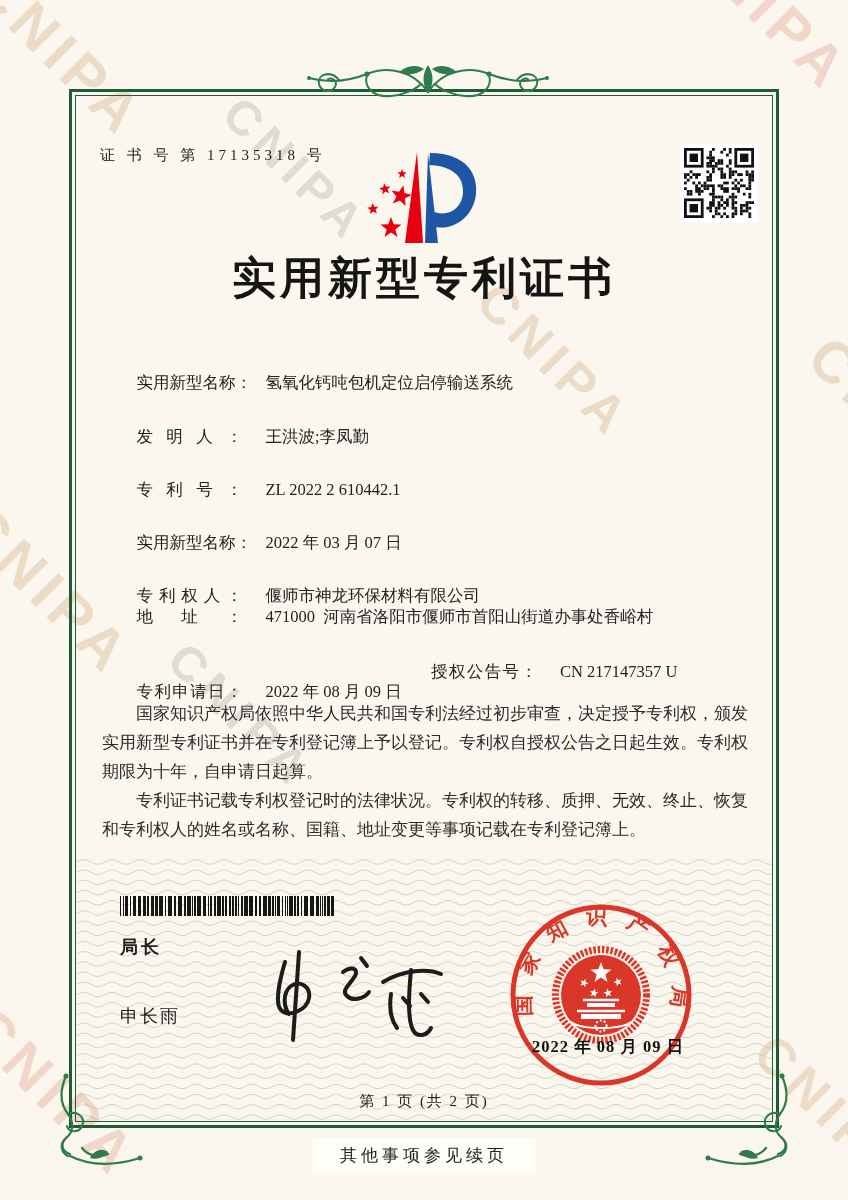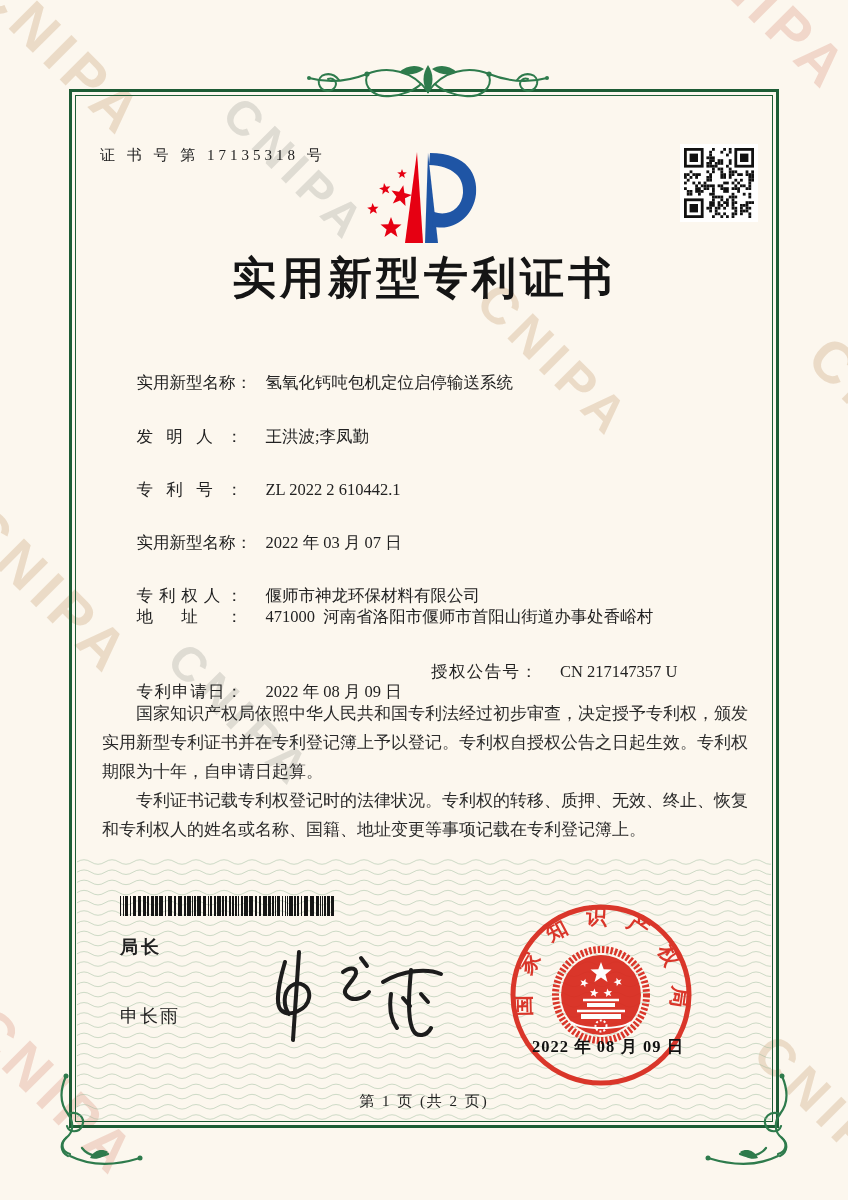--- a/index.html
+++ b/index.html
@@ -491,14 +491,17 @@
         <path d="M72 116 L120 116" stroke-width="2.5" fill="none"></path>
         <rect x="76" y="119" width="40" height="5" stroke="none"></rect>
         <circle cx="96" cy="131" r="5.5" fill="none" stroke-width="2" stroke-dasharray="2 2"></circle>
         <path d="M66 127 C76 135 116 135 126 127" fill="none" stroke-width="2"></path>
       </g>
     </g>
   </svg>
   <div class="sealdate">2022 年 08 月 09 日</div>
 
   <div class="pagenum">第 1 页 (共 2 页)</div>
+  <div class="contnote">
+    <span>其他事项参见续页</span>
+  </div>
 
 </div>
 
 </body></html>

